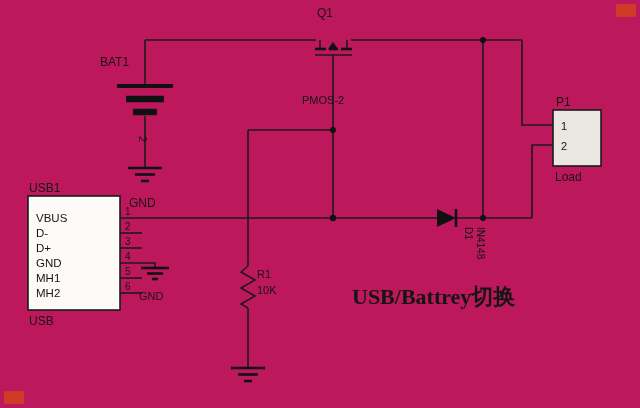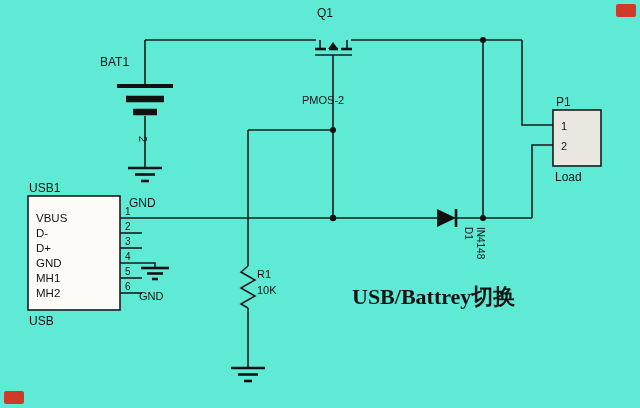--- a/index.html
+++ b/index.html
@@ -5,21 +5,21 @@
   html, body {
     margin: 0;
     padding: 0;
     background: #ffffff;
     font-family: "Liberation Sans", sans-serif;
   }
   .screen {
     position: relative;
     width: 640px;
     height: 408px;
-    background: #5eead4;
+    background: #be185d;
     overflow: hidden;
   }
   svg { display: block; }
   text {
     font-family: "Liberation Sans", sans-serif;
     fill: #141414;
   }
   .ref-label   { font-size: 12px; }
   .pin-label   { font-size: 11.5px; }
   .pin-num     { font-size: 10px; }

